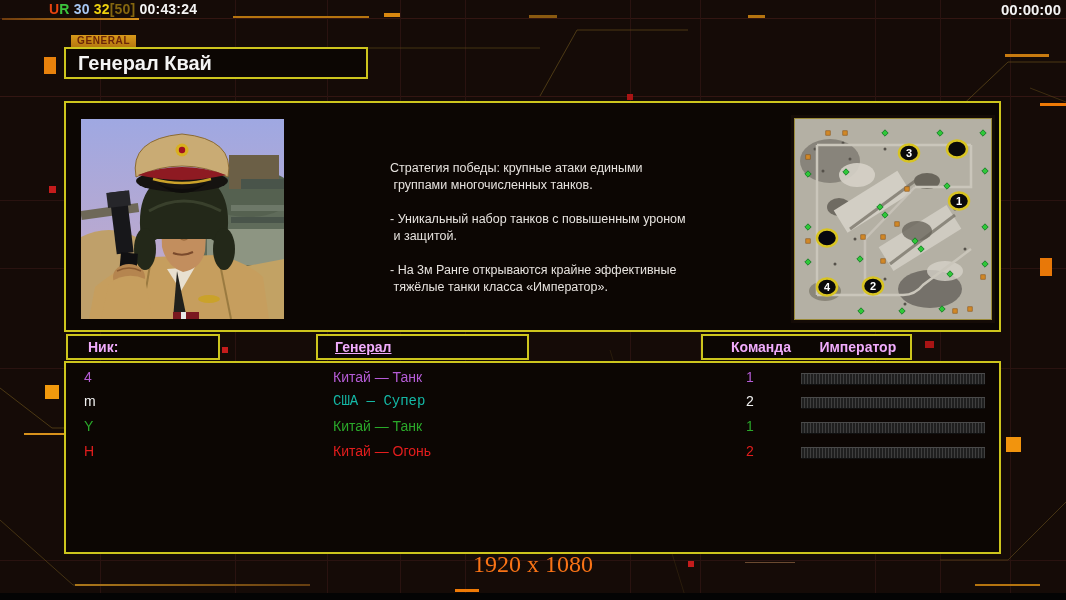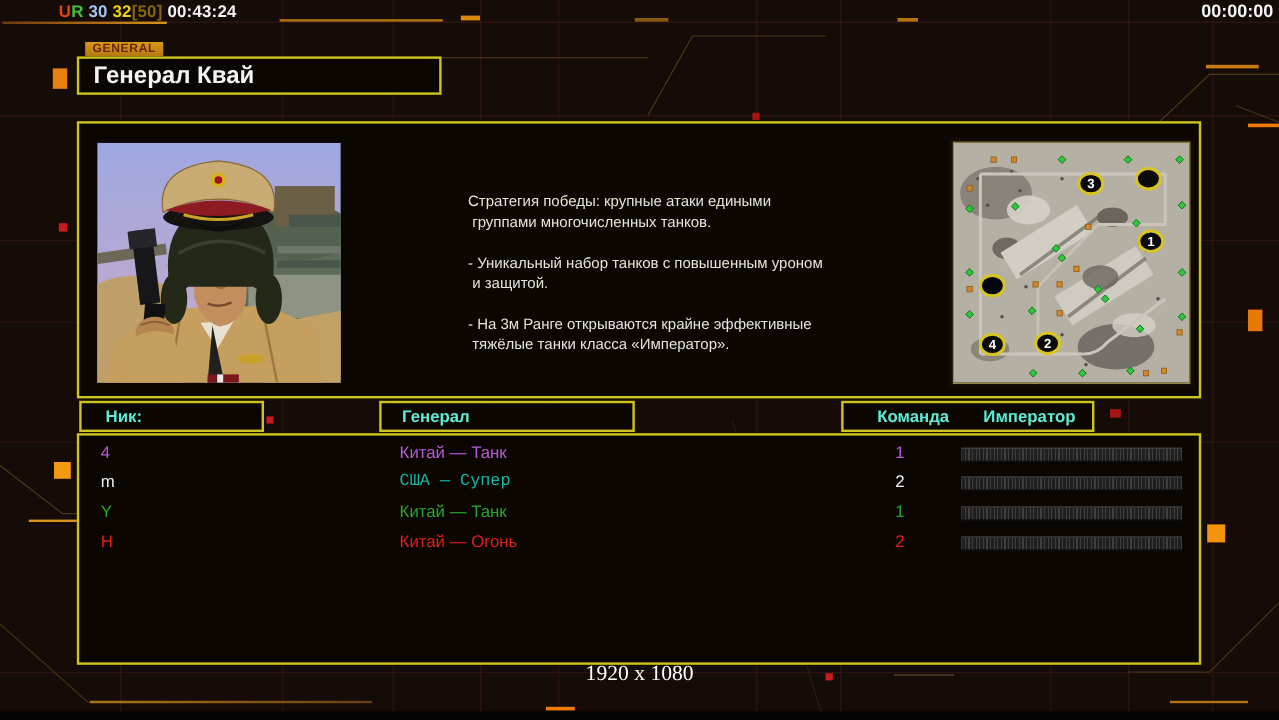--- a/index.html
+++ b/index.html
@@ -43,23 +43,23 @@
   }
   
   .ybox{position:absolute;border:2px solid #cdc51d;background:#0c0603;box-sizing:border-box;}
   #title-box{left:64px;top:47px;width:304px;height:32px;}
   #title-box .t{margin:3px 0 0 12px;font-size:20px;font-weight:bold;color:#f4f4f4;}
   #main-panel{left:64px;top:101px;width:937px;height:231px;}
   #players-panel{left:64px;top:361px;width:937px;height:193px;}
   #nick-box{left:66px;top:334px;width:154px;height:26px;}
   #general-box{left:316px;top:334px;width:213px;height:26px;}
   #team-box{left:701px;top:334px;width:211px;height:26px;}
-  .hdr{font-size:14px;font-weight:bold;color:#5eead4;line-height:22px;border-radius:10px;}
+  .hdr{font-size:14px;font-weight:bold;color:#f0abfc;line-height:22px;border-radius:10px;}
   #nick-box .hdr{margin-left:20px;}
-  #general-box .hdr{margin-left:17px;}
+  #general-box .hdr{margin-left:17px;text-decoration:underline;}
   #team-box .hdr-team{margin-left:28px;}
   #team-box .hdr-prog{margin-left:24px;}
   
   #portrait{left:81px;top:119px;width:203px;height:200px;}
   #map-preview{
     left:794px;top:118px;width:196px;height:200px;
     border:1px solid #9a8a38;box-shadow:0 0 0 3px #140b06;
   }
   
   #description{
@@ -71,21 +71,21 @@
   .prow .nick{position:absolute;left:18px;top:3px;}
   .prow .gen{position:absolute;left:267px;top:3px;}
   .prow .team{position:absolute;left:664px;top:3px;width:40px;text-align:center;}
   .prow .pbar{
     position:absolute;left:735px;top:7px;width:184px;height:10px;
     background:repeating-linear-gradient(90deg,#3f3f3f 0 1px,#1f1f1f 1px 3px);
     border-top:1px solid #4a4a4a;border-bottom:1px solid #101010;
   }
   
   #resolution{left:0;top:551px;width:1066px;text-align:center;
-    font-family:"Liberation Serif", serif;font-size:18px;color:#ffffff;}
+    font-family:"Liberation Serif", serif;font-size:24px;color:#f97316;}
   #bottom-strip{left:0;top:593px;width:1066px;height:7px;background:#040404;}
   svg text{font-family:"Liberation Sans", sans-serif;}
 </style>
 </head>
 <body>
 
 <div id="bg-grid"></div>
 
 <div class="decor" style="left:2px;top:18px;width:137px;height:2px;background:linear-gradient(90deg,#6e3c0e,#d8921c);"></div>
 <div class="decor" style="left:233px;top:16px;width:136px;height:2px;background:#b5740f;"></div>

